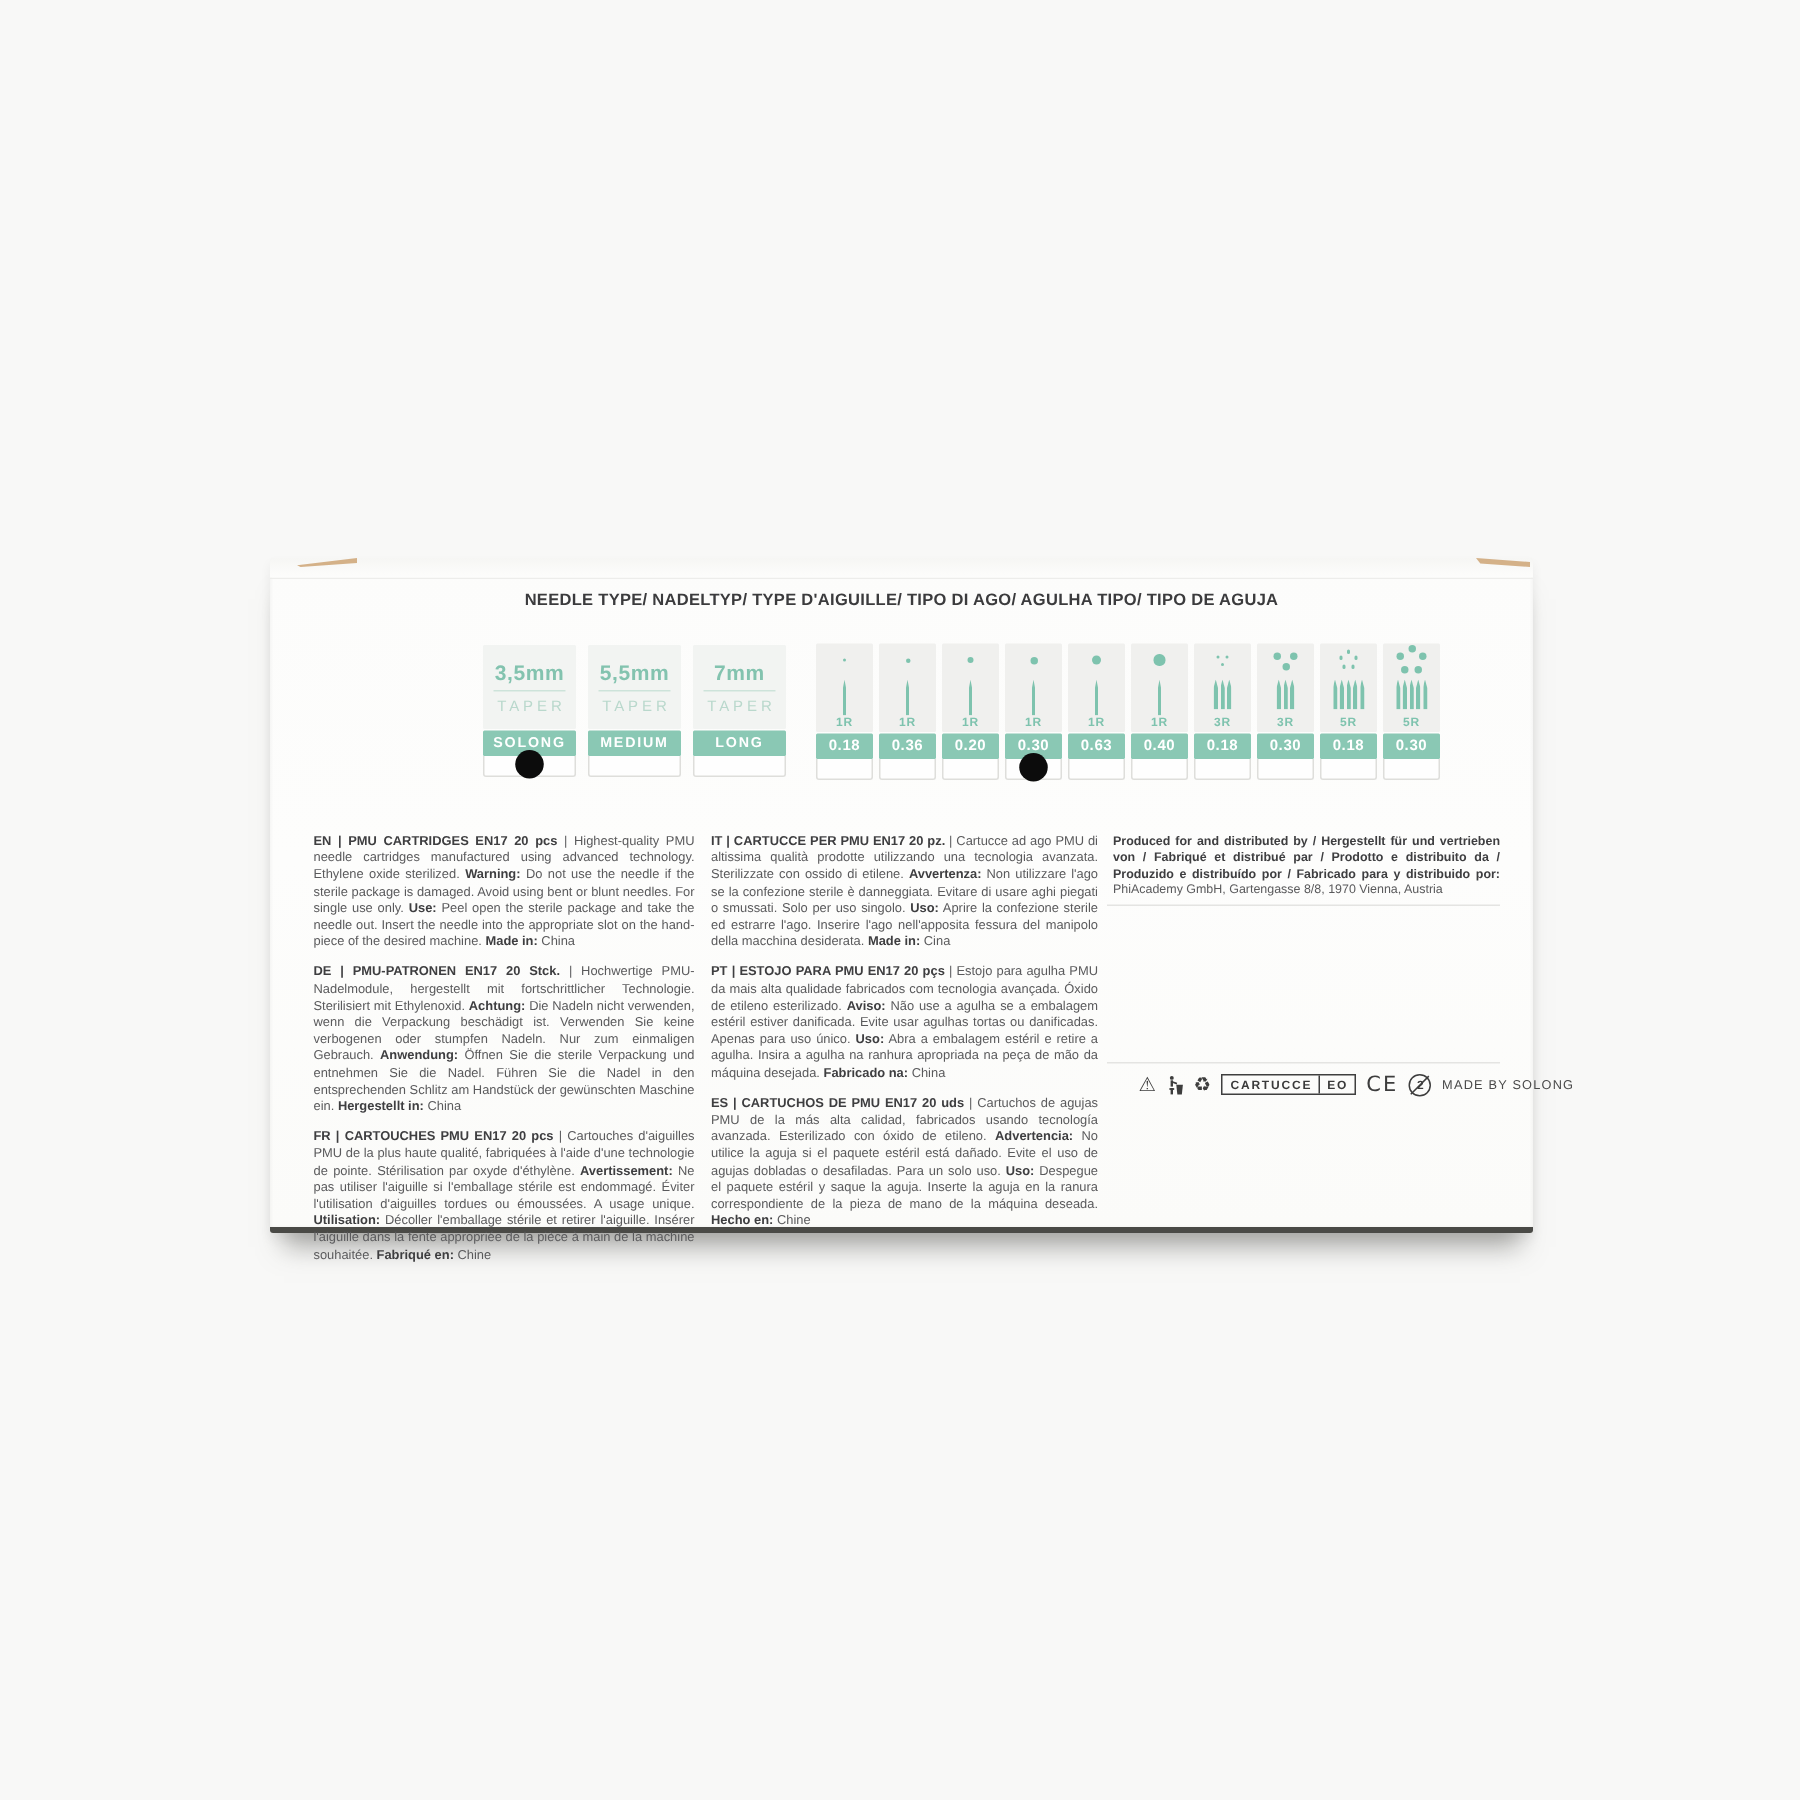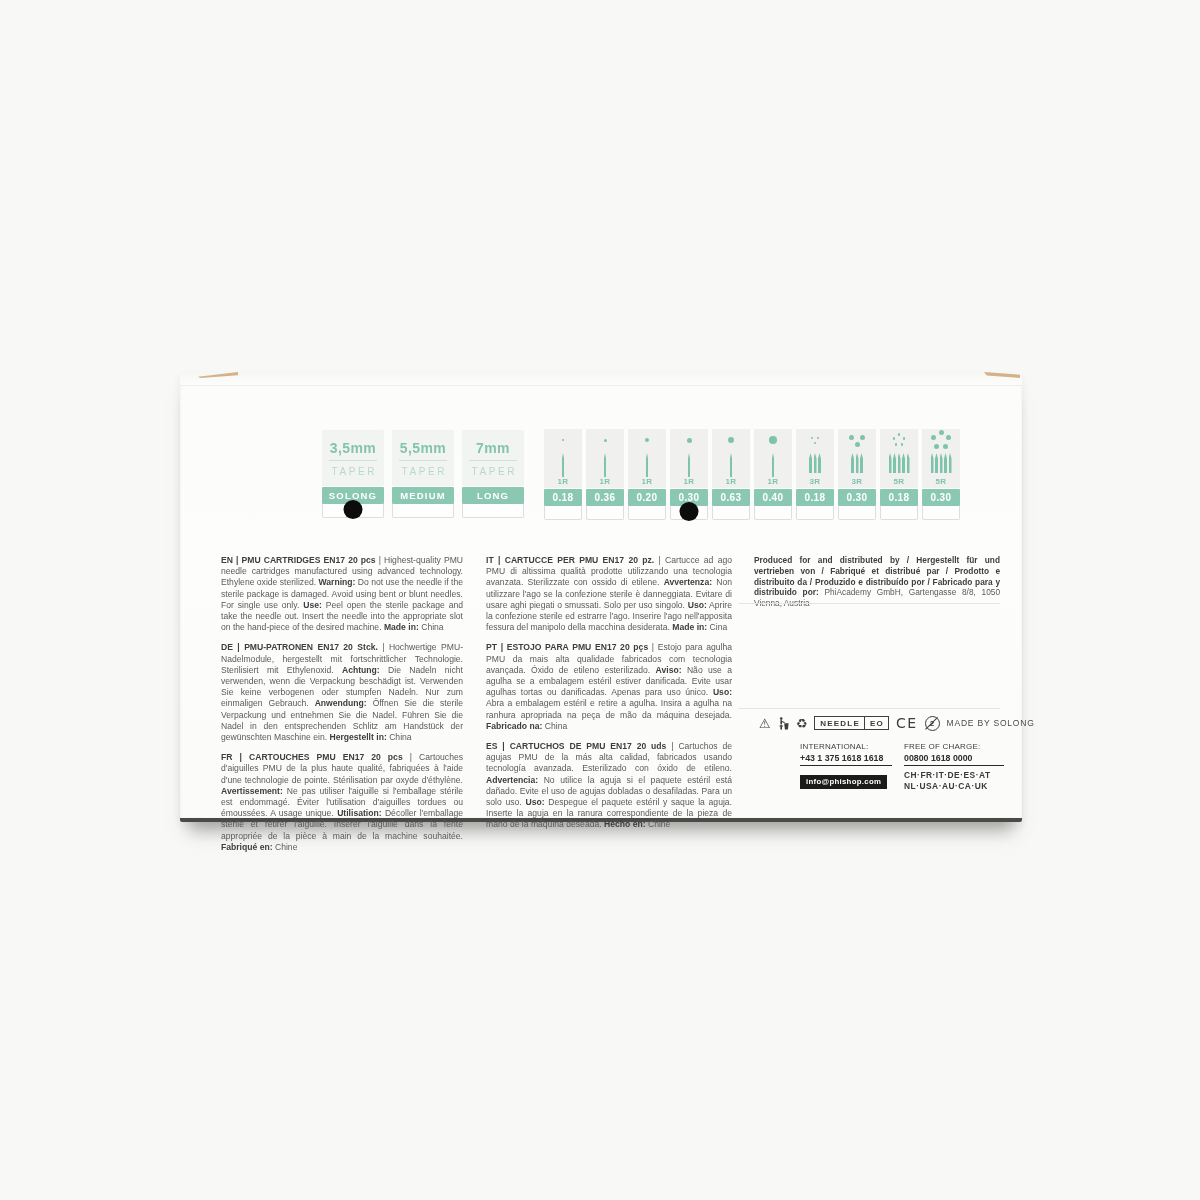--- a/index.html
+++ b/index.html
@@ -44,21 +44,21 @@
   .needle-table{position:absolute;left:364px;top:57px;display:flex;gap:4px;}
   .ncol{width:38px;display:flex;flex-direction:column;}
   .ncol-icon{height:59px;background:#f0f0ee;position:relative;border-radius:1px;}
   .ndot{position:absolute;border-radius:50%;background:#7ec3ae;}
   .needle-bars{position:absolute;left:0;right:0;top:24px;display:flex;justify-content:center;align-items:flex-end;gap:1.5px;}
   .nbar{background:#7ec3ae;clip-path:polygon(50% 0%,100% 28%,100% 100%,0% 100%,0% 28%);}
   .nlabel{position:absolute;left:0;right:0;bottom:2px;text-align:center;font-size:8px;font-weight:700;color:#7ec3ae;letter-spacing:.5px;}
   .ncol .band{font-size:10px;letter-spacing:.4px;}
   
   .col{position:absolute;top:183px;text-align:justify;color:#5a5a5c;}
-  .col p{margin:0 0 9px 16px;font-size:8.6px;line-height:11.2px;}
+  .col p{margin:0 0 9px 4px;font-size:8.6px;line-height:11.2px;}
   .col1{left:25px;width:258px;}
   .col2{left:290px;width:262px;}
   .col3{left:558px;width:262px;}
   .col3 p{font-size:8.3px;line-height:10.8px;}
   .b{font-weight:700;color:#3e3e40;}
   .rule{position:absolute;left:558px;width:262px;height:1px;background:#e4e4e2;}
   .rule1{top:231px;} .rule2{top:336px;}
   
   .symbols-row{position:absolute;left:579px;top:341px;display:flex;align-items:center;gap:7px;color:#3f3f3f;height:20px;}
   .uni-sym{font-family:"DejaVu Sans",sans-serif;font-size:13px;line-height:1;color:#3d3d3d;}
@@ -84,20 +84,21 @@
 <body>
 
 <div class="scene">
   <div class="box">
 
     <div class="topfold">
       <div class="kraft kraft-l"></div>
       <div class="kraft kraft-r"></div>
     </div>
 
+    <div class="header">NEEDLE TYPE/ NADELTYP/ TYPE D'AIGUILLE/ TIPO DI AGO/ AGULHA TIPO/ TIPO DE AGUJA</div>
 
     <div class="taper-table">
         <div class="taper-card">
           <div class="taper-top">
             <div class="taper-size">3,5mm</div>
             <div class="taper-rule"></div>
             <div class="taper-word">TAPER</div>
           </div>
           <div class="band">SOLONG</div>
           <div class="checkcell">
@@ -268,56 +269,43 @@
       <p><span class="b">FR | CARTOUCHES PMU EN17 20 pcs </span><span>| Cartouches d'aiguilles PMU de la plus haute qualité, fabriquées à l'aide d'une technologie de pointe. Stérilisation par oxyde d'éthylène. </span><span class="b">Avertissement:</span><span> Ne pas utiliser l'aiguille si l'emballage stérile est endommagé. Éviter l'utilisation d'aiguilles tordues ou émoussées. A usage unique. </span><span class="b">Utilisation:</span><span> Décoller l'emballage stérile et retirer l'aiguille. Insérer l'aiguille dans la fente appropriée de la pièce à main de la machine souhaitée. </span><span class="b">Fabriqué en:</span><span> Chine</span></p>
     </div>
 
     <div class="col col2">
       <p><span class="b">IT | CARTUCCE PER PMU EN17 20 pz. </span><span>| Cartucce ad ago PMU di altissima qualità prodotte utilizzando una tecnologia avanzata. Sterilizzate con ossido di etilene. </span><span class="b">Avvertenza:</span><span> Non utilizzare l'ago se la confezione sterile è danneggiata. Evitare di usare aghi piegati o smussati. Solo per uso singolo. </span><span class="b">Uso:</span><span> Aprire la confezione sterile ed estrarre l'ago. Inserire l'ago nell'apposita fessura del manipolo della macchina desiderata. </span><span class="b">Made in:</span><span> Cina</span></p>
       <p><span class="b">PT | ESTOJO PARA PMU EN17 20 pçs </span><span>| Estojo para agulha PMU da mais alta qualidade fabricados com tecnologia avançada. Óxido de etileno esterilizado. </span><span class="b">Aviso:</span><span> Não use a agulha se a embalagem estéril estiver danificada. Evite usar agulhas tortas ou danificadas. Apenas para uso único. </span><span class="b">Uso:</span><span> Abra a embalagem estéril e retire a agulha. Insira a agulha na ranhura apropriada na peça de mão da máquina desejada. </span><span class="b">Fabricado na:</span><span> China</span></p>
       <p><span class="b">ES | CARTUCHOS DE PMU EN17 20 uds </span><span>| Cartuchos de agujas PMU de la más alta calidad, fabricados usando tecnología avanzada. Esterilizado con óxido de etileno. </span><span class="b">Advertencia:</span><span> No utilice la aguja si el paquete estéril está dañado. Evite el uso de agujas dobladas o desafiladas. Para un solo uso. </span><span class="b">Uso:</span><span> Despegue el paquete estéril y saque la aguja. Inserte la aguja en la ranura correspondiente de la pieza de mano de la máquina deseada. </span><span class="b">Hecho en:</span><span> Chine</span></p>
     </div>
 
     <div class="col col3">
-      <p><span class="b">Produced for and distributed by / Hergestellt für und vertrieben von / Fabriqué et distribué par / Prodotto e distribuito da / Produzido e distribuído por / Fabricado para y distribuido por: </span><span>PhiAcademy GmbH, Gartengasse 8/8, 1050 Vienna, Austria</span></p>
+      <p><span class="b">Produced for and distributed by / Hergestellt für und vertrieben von / Fabriqué et distribué par / Prodotto e distribuito da / Produzido e distribuído por / Fabricado para y distribuido por: </span><span>PhiAcademy GmbH, Gartengasse 8/8, 1970 Vienna, Austria</span></p>
     </div>
 
     <div class="rule rule1"></div>
     <div class="rule rule2"></div>
 
     <div class="symbols-row">
       <span class="uni-sym">⚠</span>
       <svg width="11" height="13" viewBox="0 0 11 13">
         <circle cx="3.2" cy="1.6" r="1.3" fill="#3d3d3d"></circle>
         <rect x="2.4" y="3.2" width="1.6" height="4.2" fill="#3d3d3d"></rect>
         <line x1="3.2" y1="4.2" x2="6.6" y2="5.4" stroke="#3d3d3d" stroke-width="1.1"></line>
         <path d="M6.2 6.2 L10.6 6.2 L9.9 12.6 L6.9 12.6 Z" fill="#3d3d3d"></path>
         <rect x="1.6" y="8.4" width="3.2" height="1.2" fill="#3d3d3d"></rect>
         <rect x="2.4" y="8.4" width="1.6" height="4.2" fill="#3d3d3d"></rect>
       </svg>
       <span class="uni-sym">♻</span>
       <span class="sterile-box">
-        <span class="cellA">NEEDLE</span>
+        <span class="cellA">CARTUCCE</span>
         <span class="cellB">EO</span>
       </span>
       <span class="ce">CE</span>
       <span class="no-reuse">
         <span>2</span>
       </span>
       <span class="made-by">MADE BY SOLONG</span>
     </div>
 
-    <div class="contact">
-      <div class="c-colA">
-        <div class="c-label">INTERNATIONAL:</div>
-        <div class="c-number">+43 1 375 1618 1618</div>
-        <span class="email-badge">info@phishop.com</span>
-      </div>
-      <div class="c-colB">
-        <div class="c-label">FREE OF CHARGE:</div>
-        <div class="c-number">00800 1618 0000</div>
-        <div class="countries">CH·FR·IT·DE·ES·AT</div>
-        <div class="countries">NL·USA·AU·CA·UK</div>
-      </div>
-    </div>
 
   </div>
 </div>
 
 </body></html>

